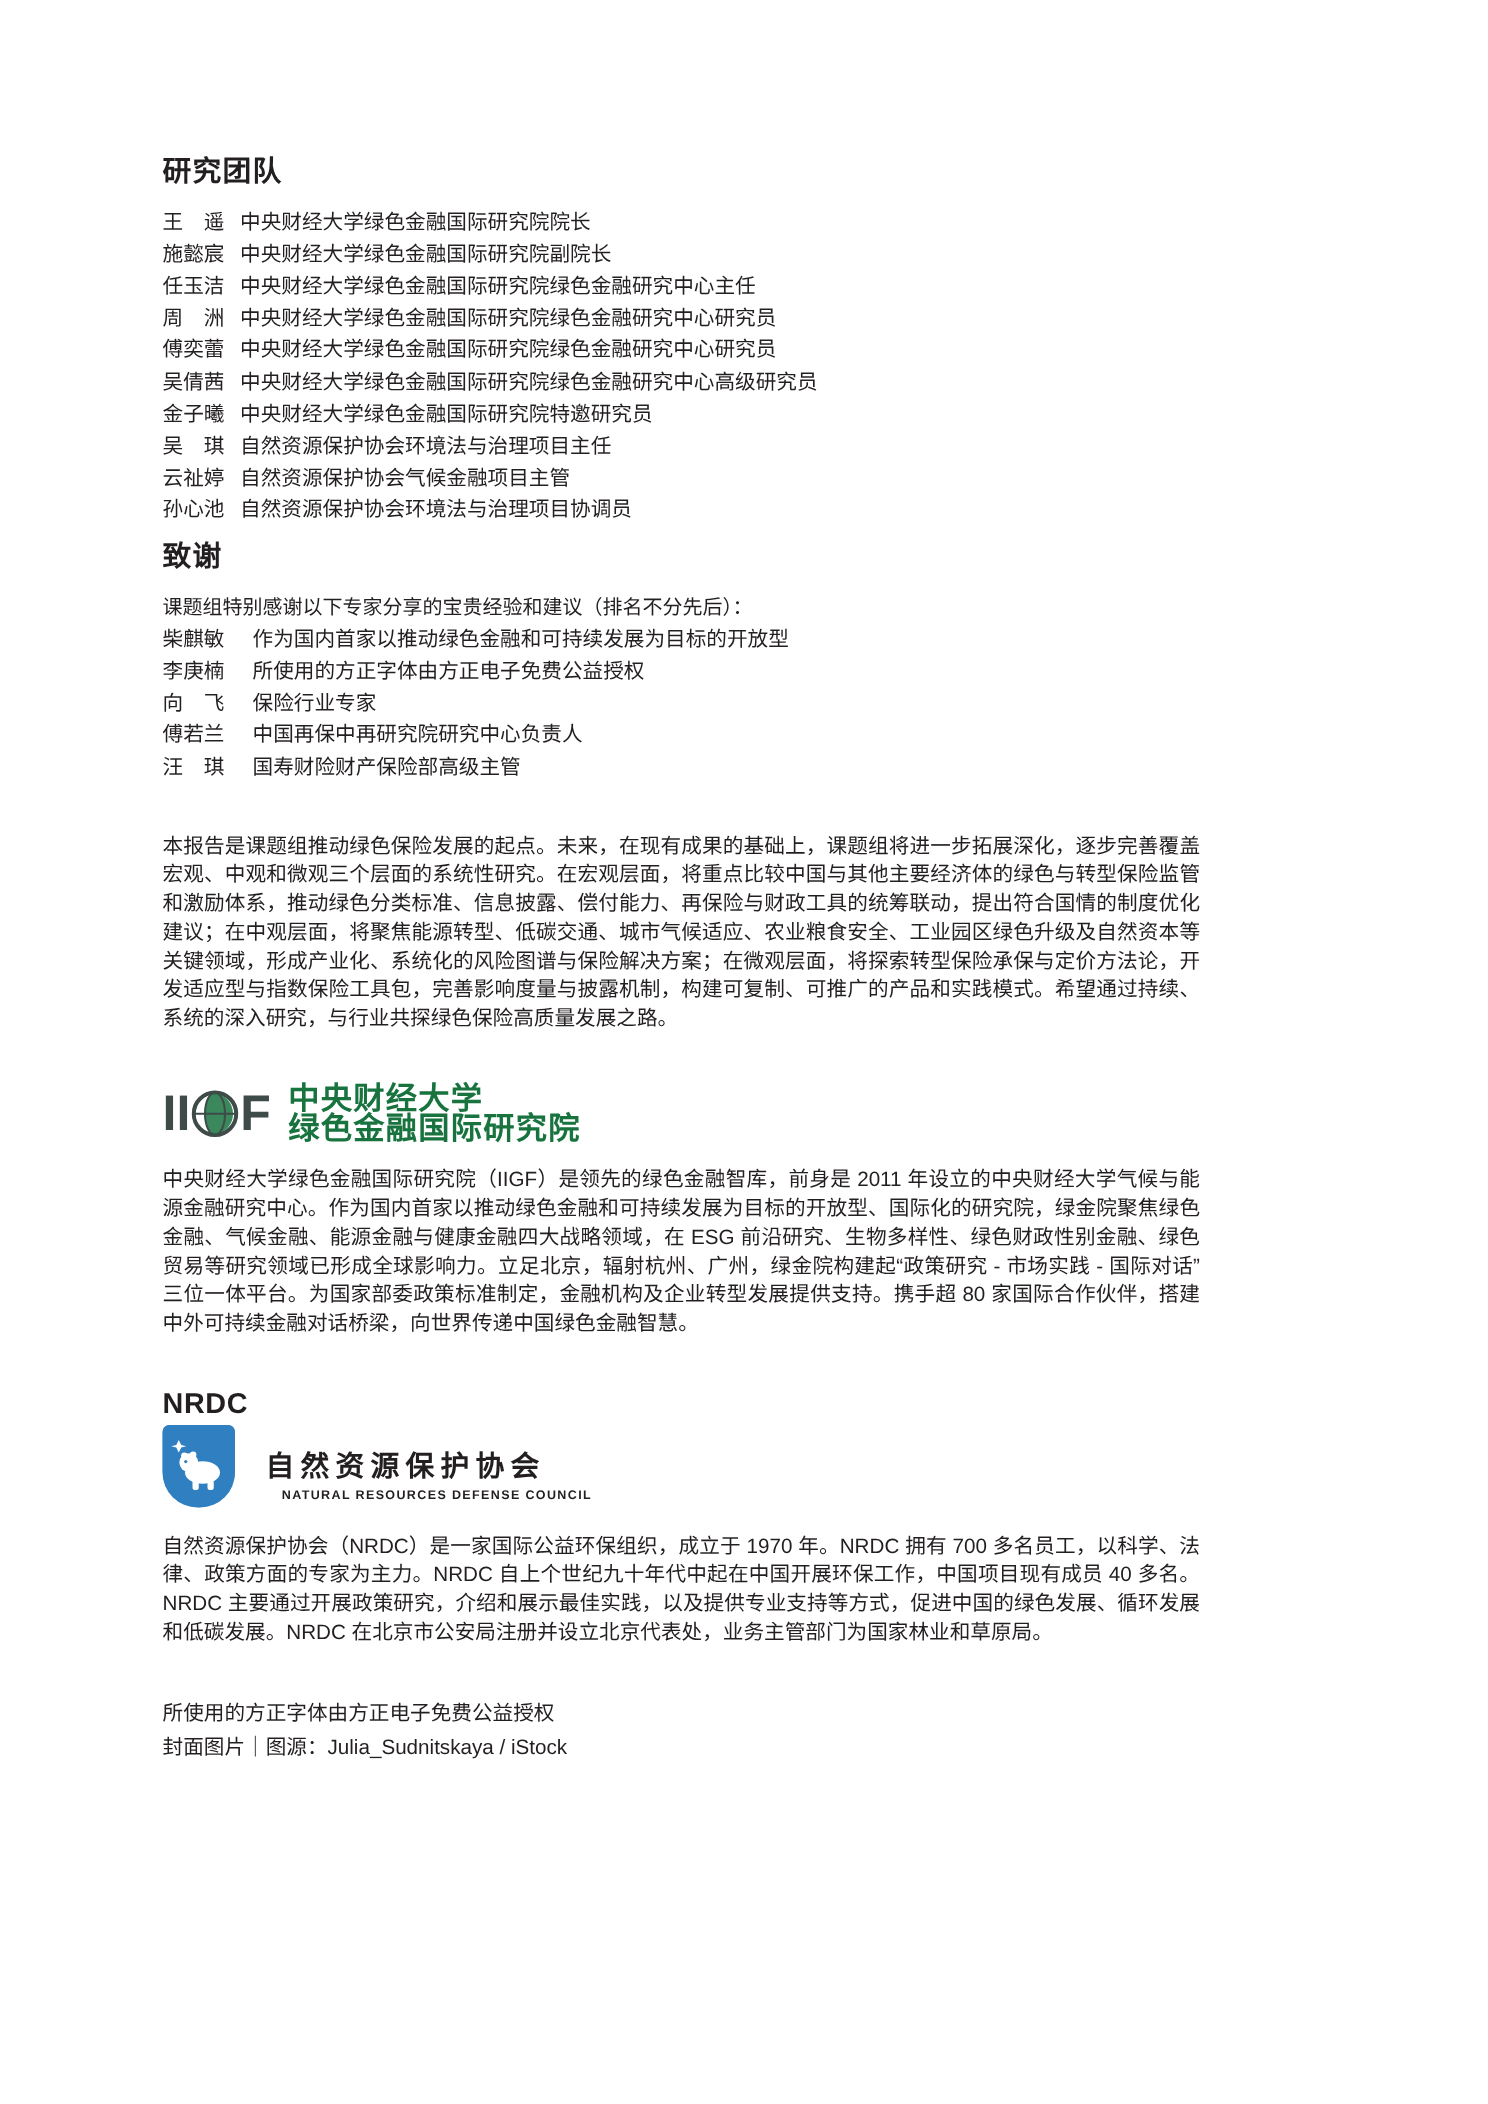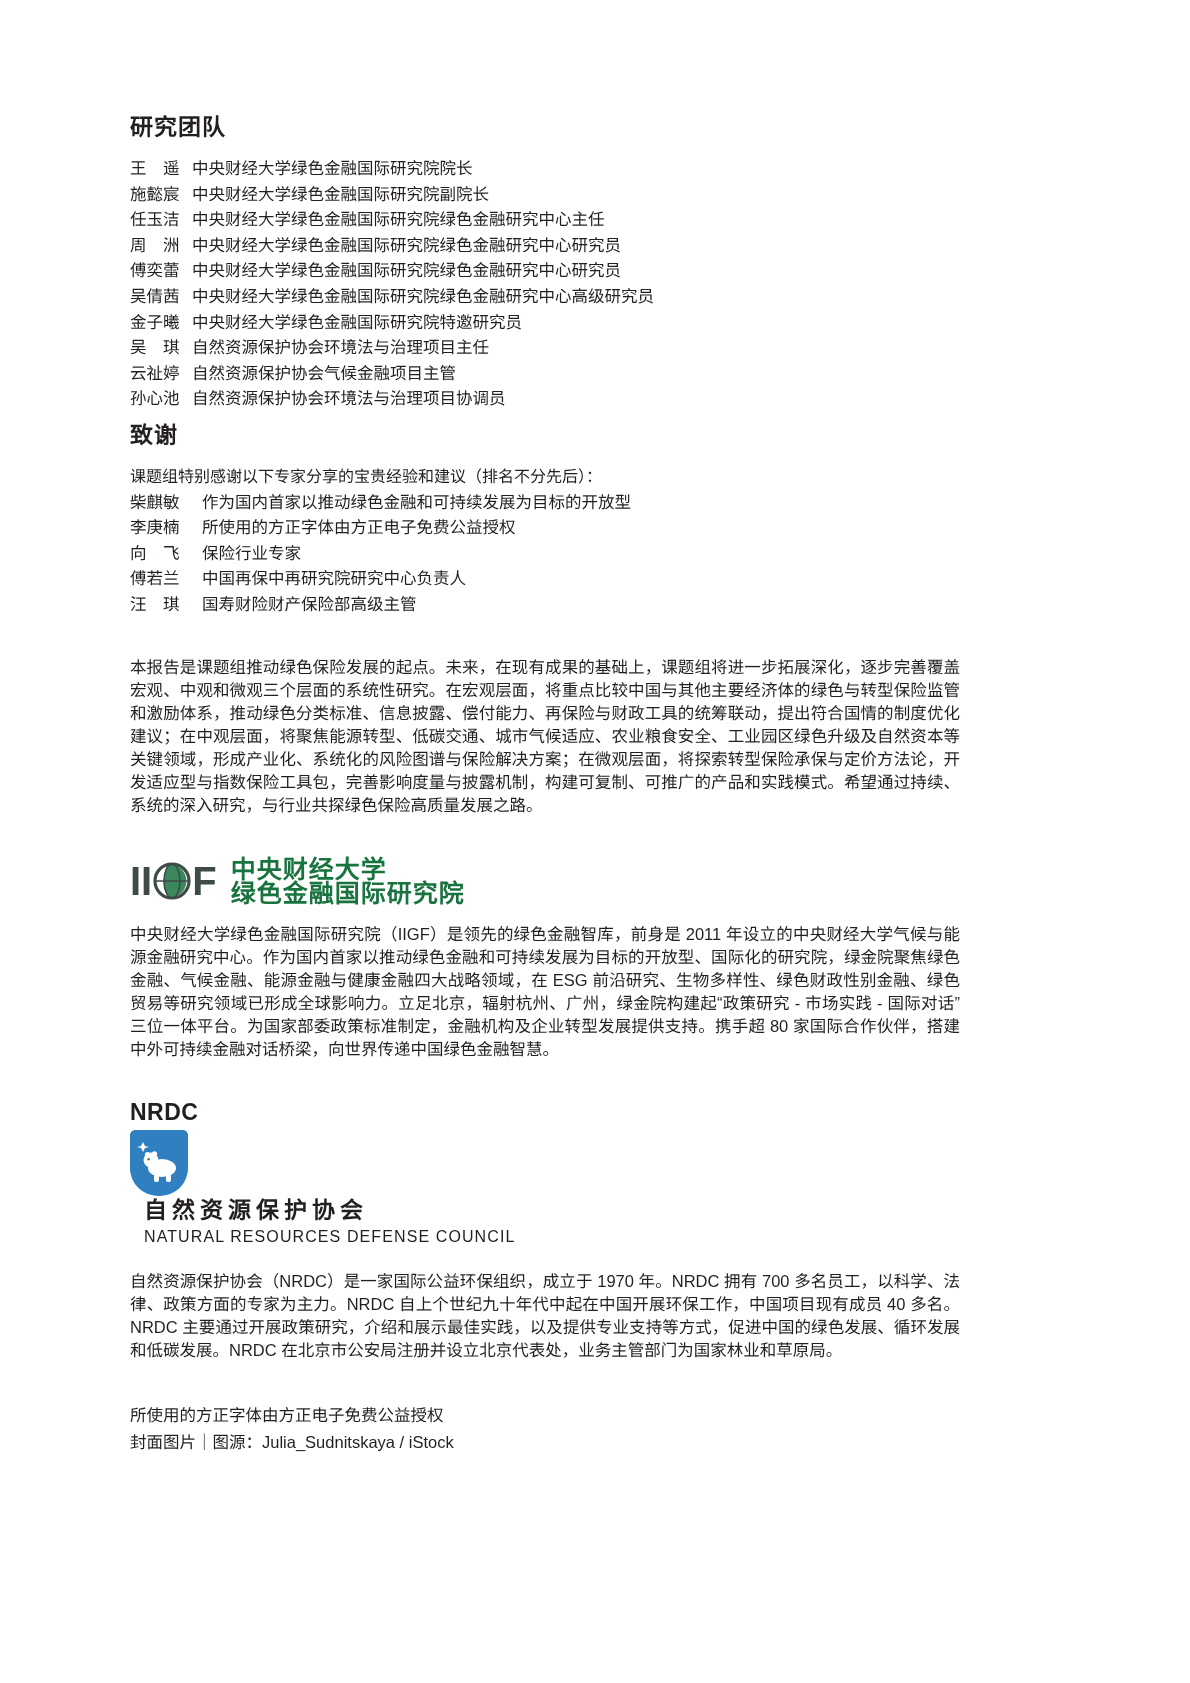--- a/index.html
+++ b/index.html
@@ -13,21 +13,21 @@
     height: 1683px;
     margin: 0 auto;
     background: #ffffff;
     font-family: "Liberation Sans", "DejaVu Sans", sans-serif;
     color: #231f20;
     overflow: hidden;
   }
   .content {
     position: absolute;
     left: 130px;
-    top: 108px;
+    top: 118px;
     width: 830px;
   }
   h2.section-title {
     font-size: 23px;
     font-weight: bold;
     letter-spacing: 1px;
     margin: 0 0 14px 0;
     color: #231f20;
   }
   .section-title.second {
@@ -92,22 +92,22 @@
     font-size: 25px;
     font-weight: bold;
     line-height: 24px;
   }
   .iigf-text div {
     letter-spacing: 1px;
   }
   
   .nrdc-logo {
     display: flex;
+    align-items: flex-end;
     margin: 38px 0 20px 0;
-    flex-direction: column;
   }
   .nrdc-left {
     display: flex;
     flex-direction: column;
     align-items: flex-start;
   }
   .nrdc-word {
     font-size: 23px;
     font-weight: bold;
     color: #231f20;
@@ -127,25 +127,26 @@
     padding-bottom: 4px;
   }
   .nrdc-cn {
     font-size: 23px;
     font-weight: bold;
     color: #231f20;
     letter-spacing: 5px;
     line-height: 28px;
   }
   .nrdc-en {
-    font-size: 16px;
+    font-size: 10px;
     color: #231f20;
     letter-spacing: 1.1px;
     margin-top: 4px;
-    font-weight: normal;
+    font-weight: bold;
+    margin-left: 13px;
   }
   .footer-note {
     font-size: 16.5px;
     line-height: 27px;
     margin: 0;
   }
   .footer-block {
     margin-top: 40px;
   }
 </style>

